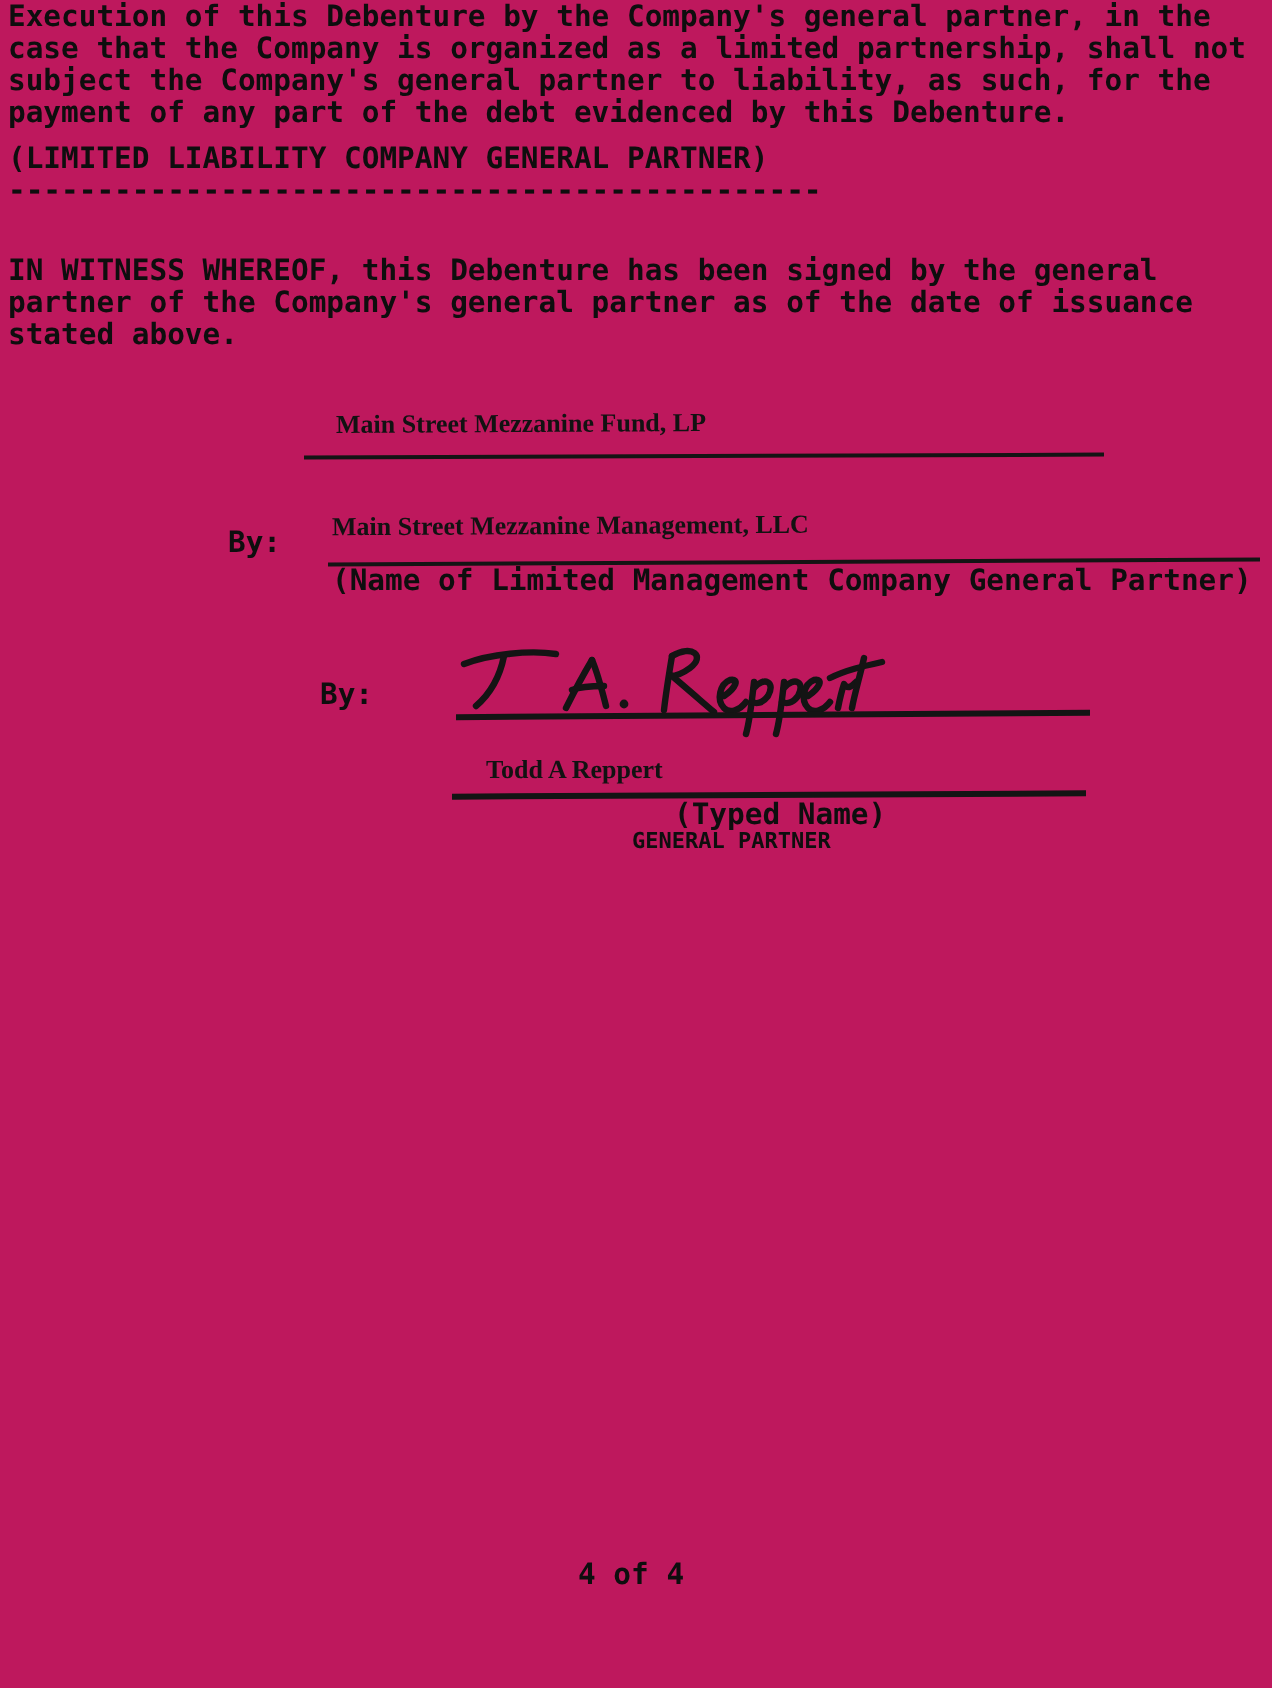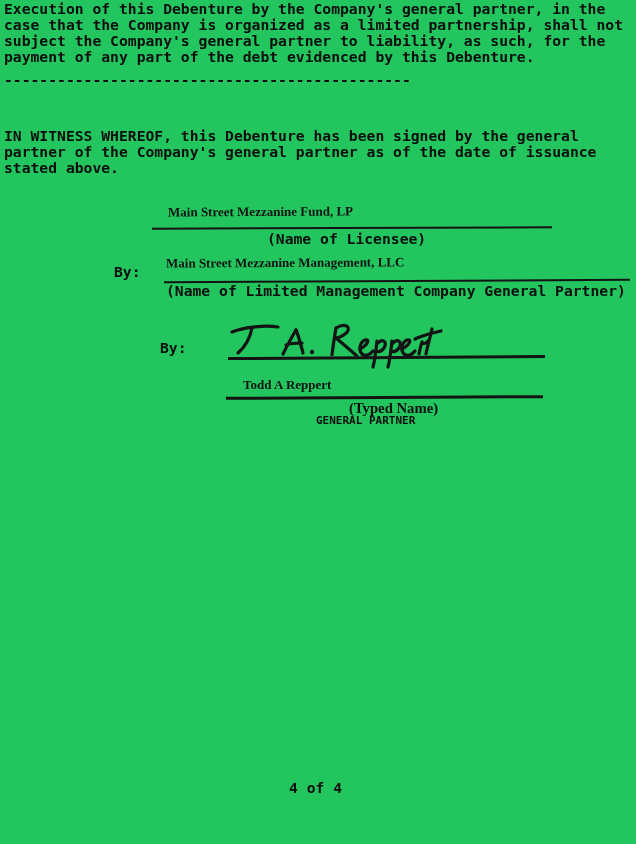--- a/index.html
+++ b/index.html
@@ -4,21 +4,21 @@
 <style>
   html, body {
     margin: 0;
     padding: 0;
     background: #ffffff;
   }
   .page {
     position: relative;
     width: 636px;
     height: 844px;
-    background: #22c55e;
+    background: #be185d;
     overflow: hidden;
     font-family: "DejaVu Sans Mono", monospace;
     color: #0e0e0e;
   }
   .abs { position: absolute; }
   .mono {
     font-family: "DejaVu Sans Mono", monospace;
     font-weight: bold;
     font-size: 14.7px;
     line-height: 16px;
@@ -50,30 +50,30 @@
 <body>
 
 <div class="page">
 
   <div class="abs mono" style="left:4px; top:1px;">Execution of this Debenture by the Company's general partner, in the
 case that the Company is organized as a limited partnership, shall not
 subject the Company's general partner to liability, as such, for the
 payment of any part of the debt evidenced by this Debenture.</div>
 
   <div class="abs" style="left:4px; top:72px;">
+    <div class="mono">(LIMITED LIABILITY COMPANY GENERAL PARTNER)</div>
     <div class="mono">----------------------------------------------</div>
   </div>
 
   <div class="abs serif" style="left:168px; top:205px; transform:rotate(-0.3deg);">Main Street Mezzanine Fund, LP</div>
 
   <div class="abs mono" style="left:4px; top:128px;">IN WITNESS WHEREOF, this Debenture has been signed by the general
 partner of the Company's general partner as of the date of issuance
 stated above.</div>
   <div class="abs hline" style="left:152px; top:227px; width:400px; border-top-width:2px; transform:rotate(-0.2deg);"></div>
-  <div class="abs mono" style="left:267px; top:231px;">(Name of Licensee)</div>
 
   <div class="abs mono" style="left:114px; top:264px;">By:</div>
   <div class="abs serif" style="left:166px; top:256px; transform:rotate(-0.3deg);">Main Street Mezzanine Management, LLC</div>
   <div class="abs hline" style="left:164px; top:280px; width:466px; transform:rotate(-0.3deg);"></div>
   <div class="abs mono" style="left:166px; top:283px;">(Name of Limited Management Company General Partner)</div>
 
   <div class="abs mono" style="left:160px; top:340px;">By:</div>
 
   <svg class="abs sig-svg" style="left:225px; top:312px;" width="225" height="62" viewBox="0 0 225 62" aria-label="T.A. Reppert">
 
@@ -101,18 +101,18 @@
     <path d="M194,42 C195,37 196,33 197,30 C199,33 201,31 203,29"></path>
 
     <path d="M207,17 C205,26 202,36 201,42"></path>
     <path d="M190,27 C198,23 207,21 216,19"></path>
   </svg>
 
   <div class="abs hline" style="left:228px; top:356px; width:317px; border-top-width:3px; transform:rotate(-0.4deg);"></div>
 
   <div class="abs serif" style="left:228px; top:378px;margin-left:15px;">Todd A Reppert</div>
   <div class="abs hline" style="left:226px; top:396px; width:317px; border-top-width:3px; transform:rotate(-0.3deg);"></div>
-  <div class="abs mono" style="left:349px; top:400px;font-family:Liberation Serif, serif;">(Typed Name)</div>
+  <div class="abs mono" style="left:337px; top:400px;">(Typed Name)</div>
   <div class="abs mono" style="left:316px; top:413px; font-size:11px;">GENERAL PARTNER</div>
 
   <div class="abs mono" style="left:289px; top:780px;">4 of 4</div>
 
 </div>
 
 </body></html>

